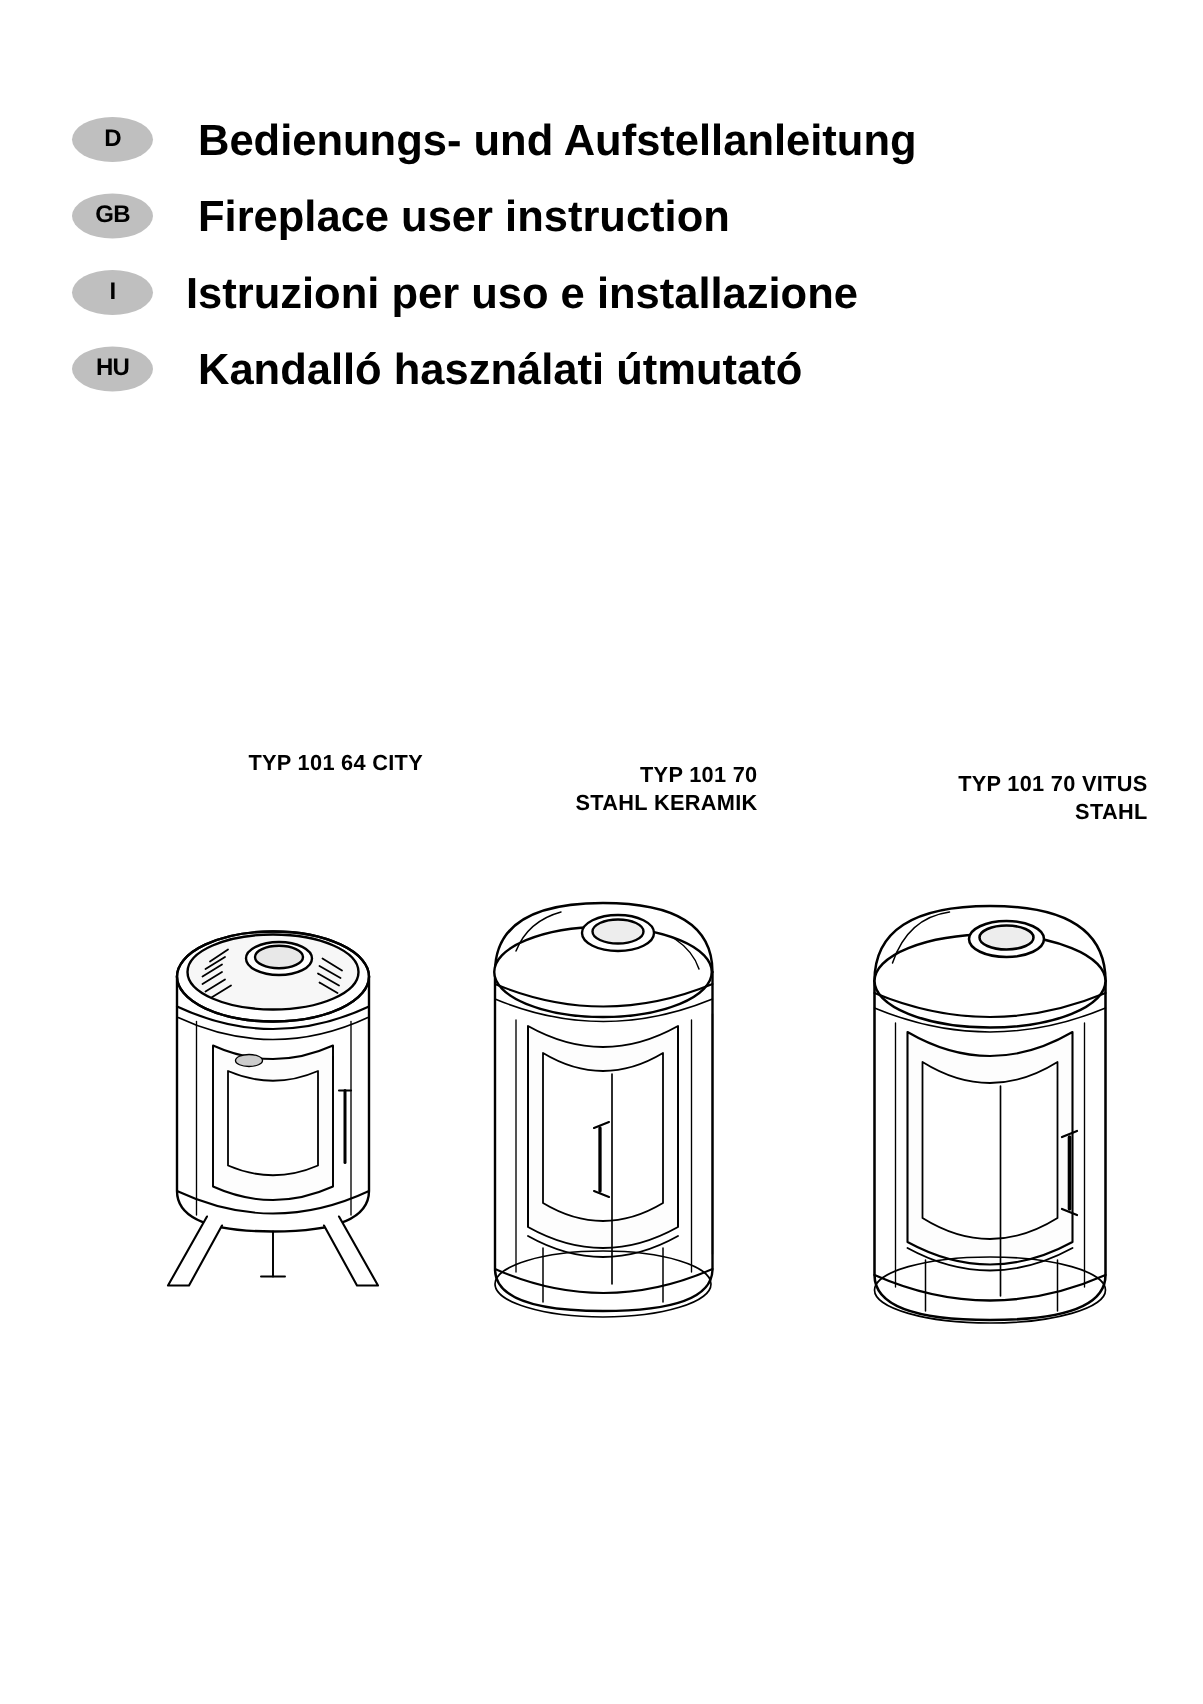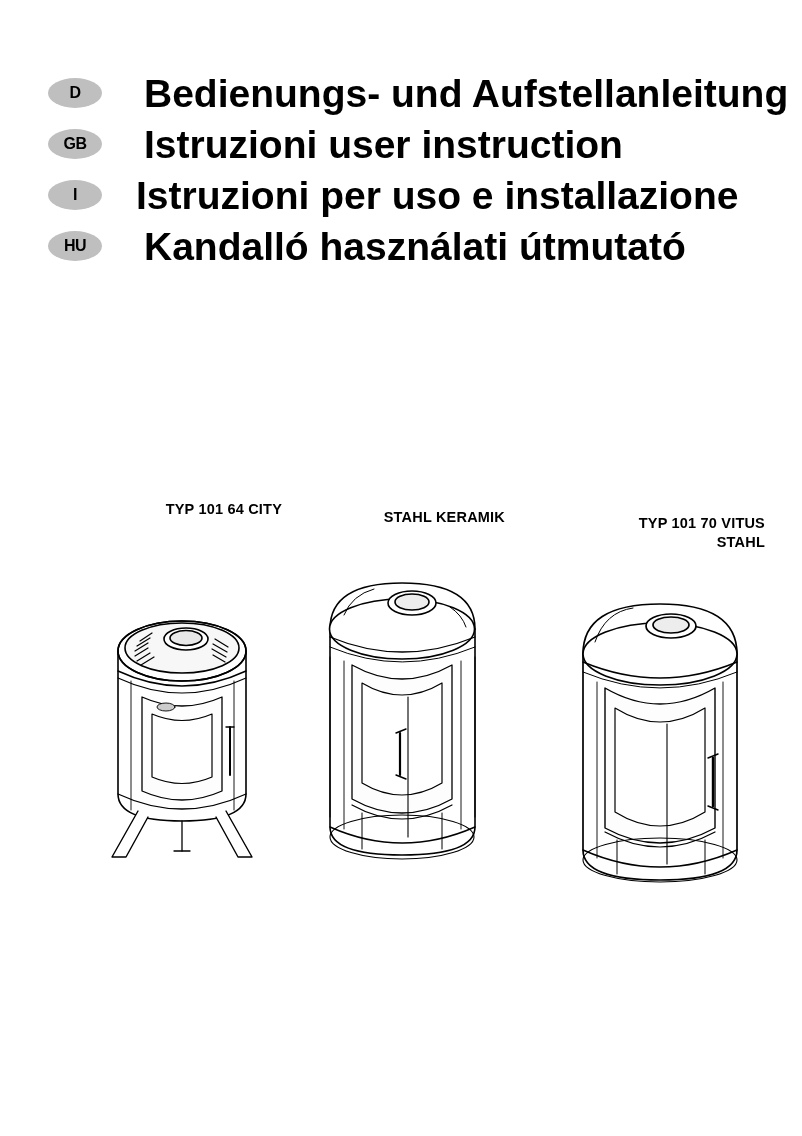--- a/index.html
+++ b/index.html
@@ -44,26 +44,25 @@
     font-size: 16px;
     font-weight: bold;
     line-height: 30px;
     text-align: center;
     letter-spacing: -0.5px;
   }
   .lang-text {
     position: absolute;
     left: 38px;
     top: 0;
-    font-size: 39px;
+    font-size: 29px;
     font-weight: bold;
     color: #000000;
     white-space: nowrap;
     line-height: 44px;
-    margin-left: 12px;
   }
   .lang-text.indent {
     left: 84px;
   }
 
   
   .products {
     position: absolute;
     left: 0;
     top: 495px;
@@ -96,21 +95,21 @@
 
   <div class="lang-list">
 
     <div class="lang-row">
       <div class="lang-badge">D</div>
       <div class="lang-text indent">Bedienungs- und Aufstellanleitung</div>
     </div>
 
     <div class="lang-row">
       <div class="lang-badge">GB</div>
-      <div class="lang-text indent">Istruzioni user instruction</div>
+      <div class="lang-text indent">Fireplace user instruction</div>
     </div>
 
 
     <div class="lang-row">
       <div class="lang-badge">I</div>
       <div class="lang-text" style="left:76px;">Istruzioni per uso e installazione</div>
     </div>
 
     <div class="lang-row">
       <div class="lang-badge">HU</div>
@@ -172,20 +171,21 @@
             <path d="M144 282 L170 328 L156 328 L134 288" stroke-width="1.4" fill="#ffffff"></path>
             <path d="M100 292 L100 322" stroke-width="1.3"></path>
             <path d="M92 322 L108 322" stroke-width="1.3"></path>
           </g>
         </svg>
       </div>
     </div>
 
     <div class="product" id="prod-1">
       <div class="caption">
+        <div>TYP 101 70</div>
         <div>STAHL KERAMIK</div>
       </div>
       <div class="figure">
         <svg width="205" height="340" viewBox="0 0 205 340" xmlns="http://www.w3.org/2000/svg">
           <g fill="none" stroke="#000000" stroke-width="1.6" stroke-linejoin="round" stroke-linecap="round">
 
             <path d="M30 92 L30 290 Q30 318 102 318 Q175 318 175 290 L175 92" fill="#ffffff"></path>
 
             <path d="M30 92 Q30 46 102 46 Q175 46 175 92" fill="#ffffff" stroke-width="1.6"></path>
             <ellipse cx="102" cy="92" rx="72.5" ry="30" fill="#ffffff"></ellipse>

